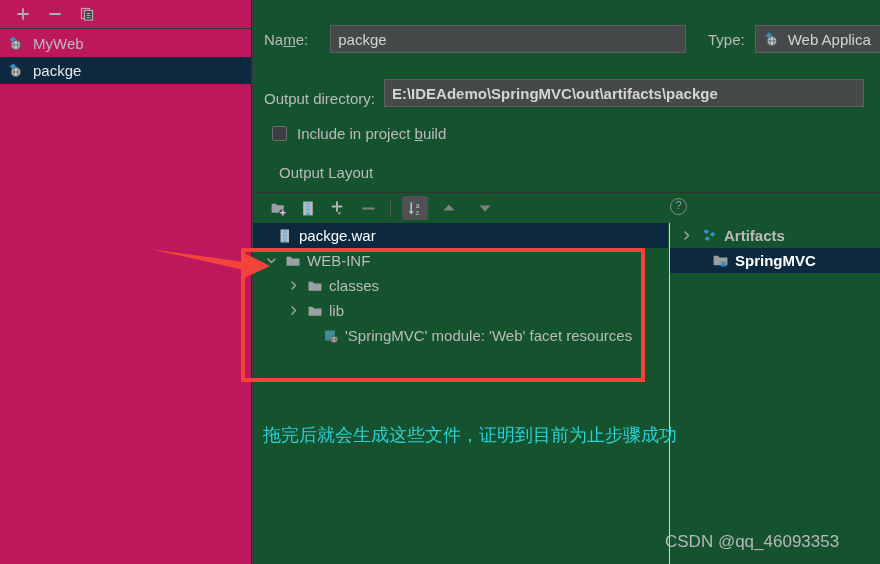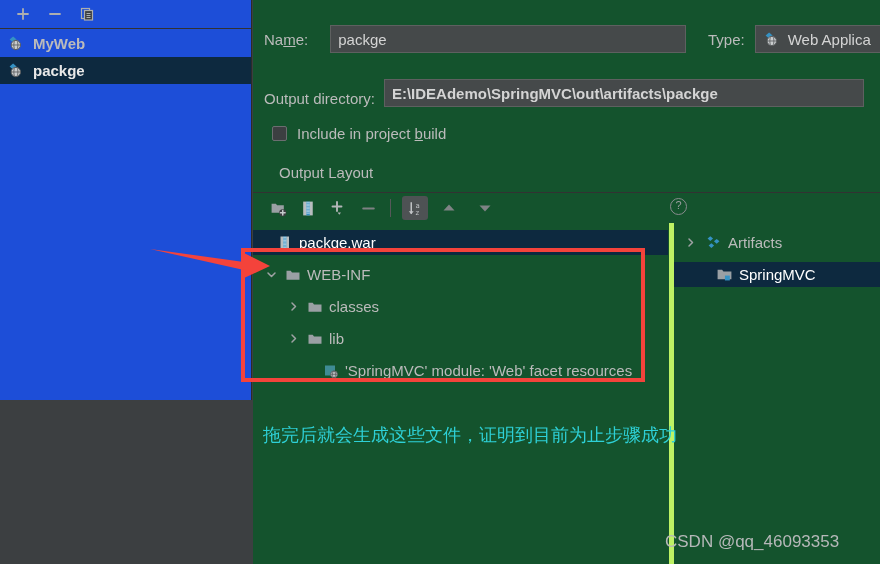--- a/index.html
+++ b/index.html
@@ -9,25 +9,24 @@
     font-family:"Liberation Sans","DejaVu Sans",sans-serif;
     color:#bbbbbb;
     overflow:hidden;
     position:relative;
     -webkit-font-smoothing:antialiased;
   }
   .root{position:absolute;inset:0;}
 
   
   .sidebar{
-    position:absolute;left:0;top:0;width:252px;height:400px;
-    background:#1d4ed8;
+    position:absolute;left:0;top:0;width:252px;height:564px;
+    background:#be185d;
     border-right:1px solid #2b2b2b;
     box-sizing:border-box;
-    font-weight:bold;
   }
   .sb-toolbar{
     height:29px;display:flex;align-items:center;gap:14px;
     padding-left:14px;border-bottom:1px solid #323232;
     box-sizing:border-box;
   }
   .sb-toolbar .tbtn{
     width:18px;height:18px;display:flex;align-items:center;justify-content:center;
     cursor:default;
   }
@@ -115,25 +114,26 @@
     font-size:11px;line-height:13px;text-align:center;color:#9b9e9f;
     margin-left:1px;
   }
 
   
   .tree-left{
     position:absolute;left:0;top:223px;width:415px;bottom:0;
   }
   .tree-right{
     position:absolute;left:416px;top:223px;right:0;bottom:0;
-    border-left:5px solid #bef264;
+    border-left:1px solid #bef264;
+    font-weight:bold;
   }
   .trow{
     height:25px;display:flex;align-items:center;font-size:15px;color:#bbbbbb;
-    box-sizing:border-box;white-space:nowrap;margin-top:7px;
+    box-sizing:border-box;white-space:nowrap;
   }
   .trow.selected{background:#0d293f;color:#ffffff;}
   .twist{
     width:16px;height:16px;display:flex;align-items:center;justify-content:center;
     flex:0 0 16px;
   }
   .tlabel{margin-left:6px;}
 
   
   .red-box{

